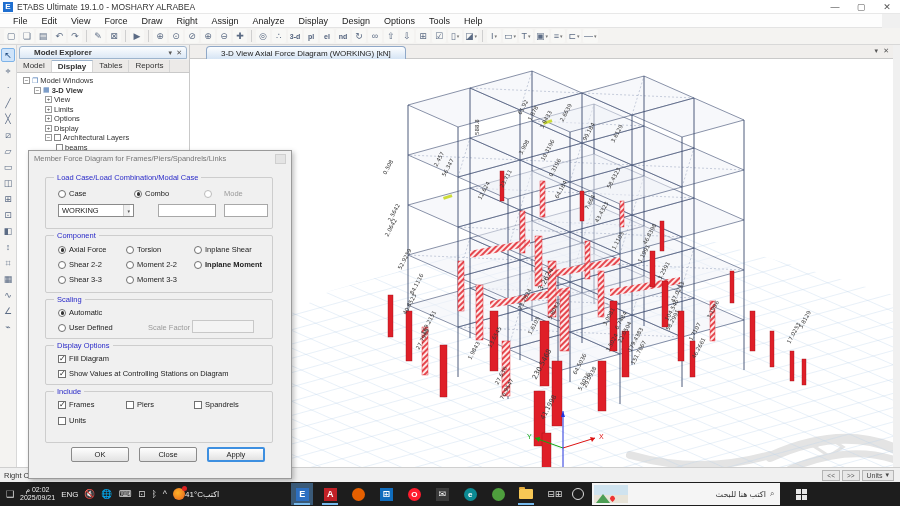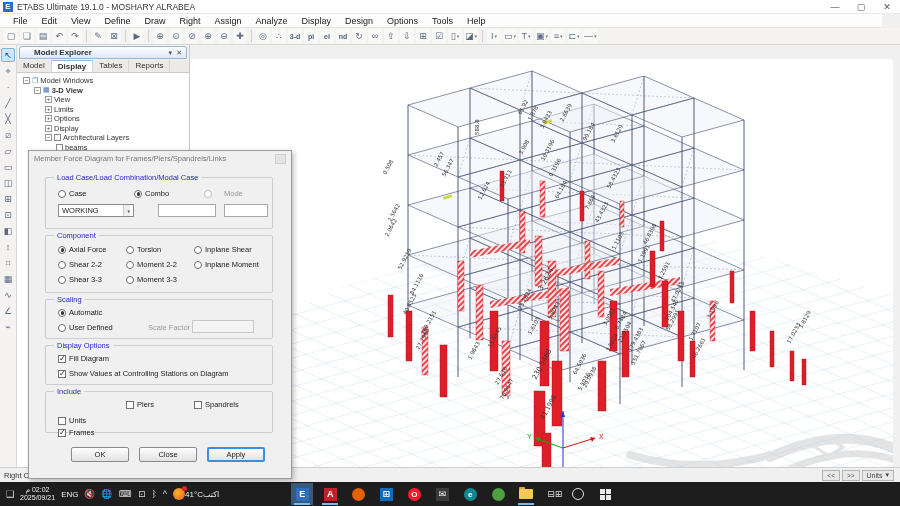--- a/index.html
+++ b/index.html
@@ -120,21 +120,21 @@
       <div class="winbtn">—</div>
       <div class="winbtn">▢</div>
       <div class="winbtn">✕</div>
     </div>
   </div>
 
   <div id="menubar">
       <div class="menu-item">File</div>
       <div class="menu-item">Edit</div>
       <div class="menu-item">View</div>
-      <div class="menu-item">Define</div>
+      <div class="menu-item">Force</div>
       <div class="menu-item">Draw</div>
       <div class="menu-item">Right</div>
       <div class="menu-item">Assign</div>
       <div class="menu-item">Analyze</div>
       <div class="menu-item">Display</div>
       <div class="menu-item">Design</div>
       <div class="menu-item">Options</div>
       <div class="menu-item">Tools</div>
       <div class="menu-item">Help</div>
     </div>
@@ -328,20 +328,27 @@
           <span class="tree-check"></span>
           <span class="tree-label">Architectural Layers</span>
         </div>
         <div class="tree-row" style="padding-left: 37px;">
           <span class="tree-check"></span>
           <span class="tree-label">beams</span>
         </div>
       </div>
   </div>
 
+  <div id="viewtab-bar">
+    <div id="view-tab">3-D View    Axial Force Diagram    (WORKING)  [kN]</div>
+    <div id="viewtab-btns">
+      <span>▾</span>
+      <span>✕</span>
+    </div>
+  </div>
 
   <div id="view3d">
     <svg id="scene" width="703" height="408" viewBox="0 0 703 408">
         <defs>
           <pattern id="redhatch" width="4" height="4" patternUnits="userSpaceOnUse" patternTransform="rotate(45)">
             <rect width="4" height="4" fill="#fde8e8"></rect>
             <rect width="2" height="4" fill="#df1f28" opacity="0.8"></rect>
           </pattern>
           <clipPath id="gridclip">
             <polygon points="0,418 0,312 140,232 420,152 710,238 710,418"></polygon>
@@ -780,21 +787,21 @@
           <span>Inplane Shear</span>
         </div>
       <div class="ctl" style="left:12px; top:24px;">
           <span class="radio"></span>
           <span>Shear 2-2</span>
         </div>
       <div class="ctl" style="left:80px; top:24px;">
           <span class="radio"></span>
           <span>Moment 2-2</span>
         </div>
-      <div class="ctl" style="left:148px; top:24px;">
+      <div class="ctl" style="left:148px; top:24px;font-weight:bold;">
           <span class="radio"></span>
           <span>Inplane Moment</span>
         </div>
       <div class="ctl" style="left:12px; top:39px;">
           <span class="radio"></span>
           <span>Shear 3-3</span>
         </div>
       <div class="ctl" style="left:80px; top:39px;">
           <span class="radio"></span>
           <span>Moment 3-3</span>
@@ -822,23 +829,23 @@
       <div class="ctl" style="left:12px; top:8px;">
           <span class="checkbox checked"></span>
           <span>Fill Diagram</span>
         </div>
       <div class="ctl" style="left:12px; top:23px;">
           <span class="checkbox checked"></span>
           <span>Show Values at Controlling Stations on Diagram</span>
         </div>
     </div>
 
-    <div class="group" style="top:240px; height:42px;padding-left:7px;">
+    <div class="group" style="top:240px; height:52px;padding-left:7px;">
       <div class="group-label">Include</div>
-      <div class="ctl" style="left:12px; top:8px;margin-top:28px;">
+      <div class="ctl" style="left:12px; top:8px;">
           <span class="checkbox checked"></span>
           <span>Frames</span>
         </div>
       <div class="ctl" style="left:80px; top:8px;">
           <span class="checkbox"></span>
           <span>Piers</span>
         </div>
       <div class="ctl" style="left:148px; top:8px;">
           <span class="checkbox"></span>
           <span>Spandrels</span>
@@ -912,20 +919,30 @@
         </div>
         <div class="app">
           <div class="app-ci" style="background: rgb(78, 159, 61);"></div>
         </div>
         <div class="app active">
           <div class="folder"></div>
         </div>
       </div>
     <div id="taskview" class="tray-icon" style="margin-left:10px;">⊟⊞</div>
     <div id="cortana" style="margin-left:10px;"></div>
+    <div id="searchbox">
+      <div id="search-thumb">
+          <div class="hill"></div>
+          <div class="pin"></div>
+        </div>
+      <div id="search-text">
+          <span dir="rtl">اكتب هنا للبحث</span>
+          <span>⌕</span>
+        </div>
+    </div>
     <div id="start">
         <div id="start-logo">
           <span></span>
           <span></span>
           <span></span>
           <span></span>
         </div>
       </div>
   </div>
 

